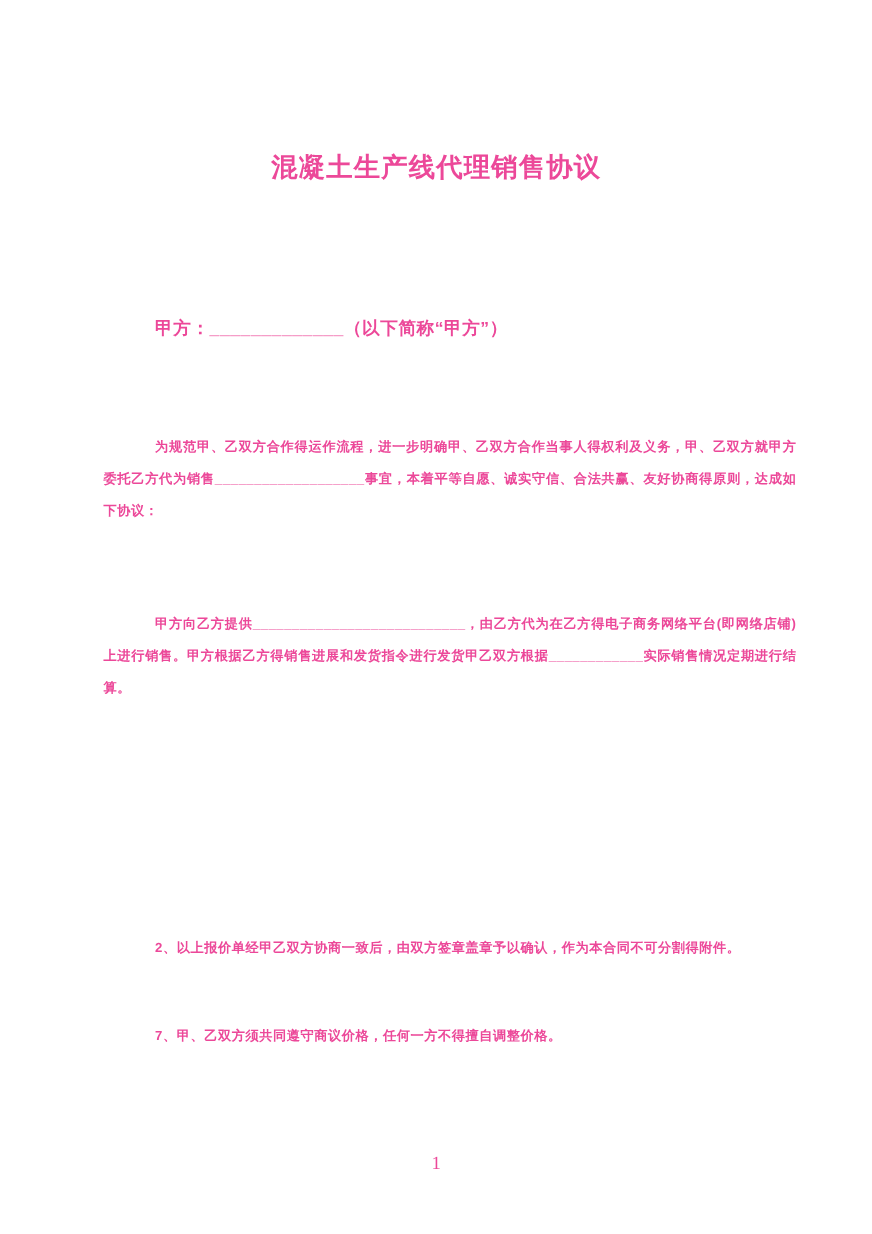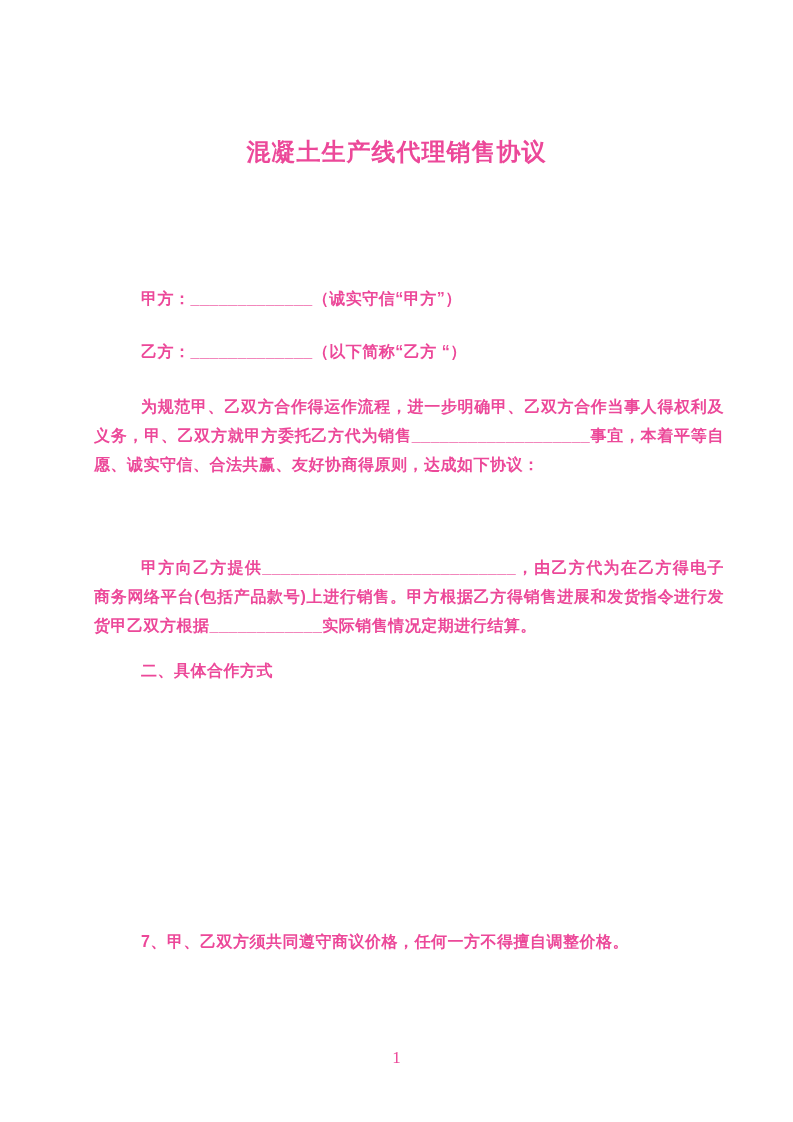--- a/index.html
+++ b/index.html
@@ -37,21 +37,21 @@
       letter-spacing: 0.5px;
       white-space: nowrap;
     }
     .party-a { top: 289px; }
     .party-b { top: 342px; }
     .doc-text {
       position: absolute;
       left: 83px;
       width: 630px;
       margin: 0;
-      font-size: 16px;
+      font-size: 12px;
       font-weight: 700;
       line-height: 29px;
       letter-spacing: 0.5px;
       text-align: justify;
       word-break: break-all;
     }
     .indent { text-indent: 47px; }
     .preamble { top: 392px; }
     .h-s1 { top: 496px; }
     .p-s1 { top: 553px; }
@@ -70,30 +70,29 @@
       font-family: "Liberation Serif", serif;
     }
   </style>
 </head>
 <body>
 
 <div class="page">
 
   <h1 class="doc-title">混凝土生产线代理销售协议</h1>
 
-  <div class="party party-a">甲方：_____________（诚实守信“甲方”）</div>
+  <div class="party party-a">甲方：_____________（以下简称“甲方”）</div>
 
-  <div class="party party-b">乙方：_____________（以下简称“乙方 “）</div>
 
   <p class="doc-text indent preamble">为规范甲、乙双方合作得运作流程，进一步明确甲、乙双方合作当事人得权利及义务，甲、乙双方就甲方委托乙方代为销售___________________事宜，本着平等自愿、诚实守信、合法共赢、友好协商得原则，达成如下协议：</p>
 
 
-  <p class="doc-text indent p-s1">甲方向乙方提供___________________________，由乙方代为在乙方得电子商务网络平台(包括产品款号)上进行销售。甲方根据乙方得销售进展和发货指令进行发货甲乙双方根据____________实际销售情况定期进行结算。</p>
-
-  <p class="doc-text indent h-s2">二、具体合作方式</p>
+  <p class="doc-text indent p-s1">甲方向乙方提供___________________________，由乙方代为在乙方得电子商务网络平台(即网络店铺)上进行销售。甲方根据乙方得销售进展和发货指令进行发货甲乙双方根据____________实际销售情况定期进行结算。</p>
 
 
+
+  <p class="doc-text indent item-2">2、以上报价单经甲乙双方协商一致后，由双方签章盖章予以确认，作为本合同不可分割得附件。</p>
 
   <p class="doc-text indent item-3">7、甲、乙双方须共同遵守商议价格，任何一方不得擅自调整价格。</p>
 
   <div class="pageno">1</div>
 
 </div>
 
 </body></html>

